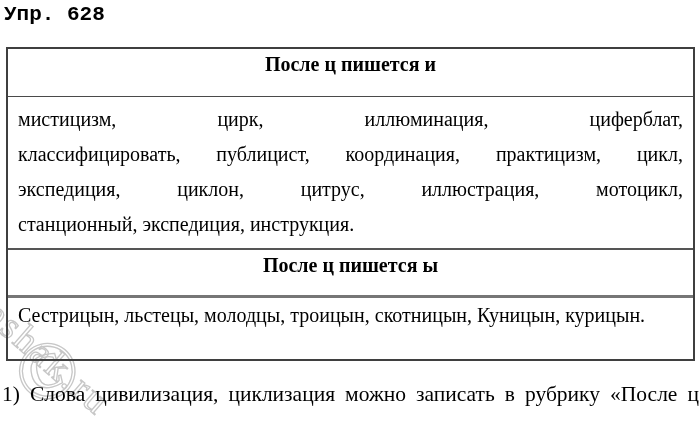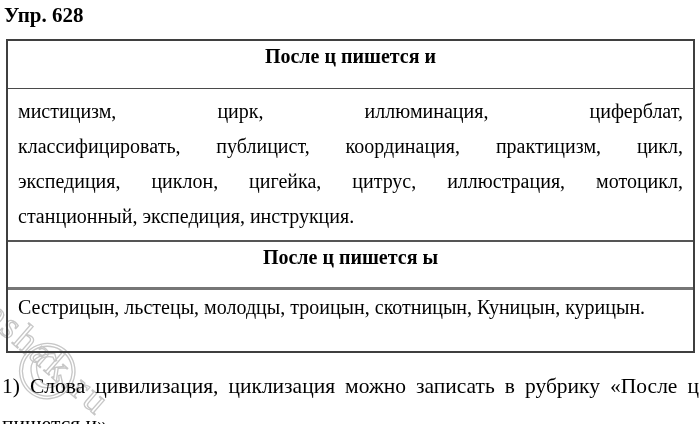--- a/index.html
+++ b/index.html
@@ -7,28 +7,28 @@
   body {
     font-family: "Liberation Serif", "DejaVu Serif", serif;
     color: #000;
     position: relative;
   }
 
   
   .topbar {
     display: flex; justify-content: space-between; align-items: flex-start;
     padding: 3px 4px 0 4px; height: 30px;
-    position: relative; z-index: 2;
+    position: relative; z-index: 2; font-family: Liberation Mono, monospace;
   }
   .exercise { font-weight: bold; font-size: 21px; }
   .copyright { font-size: 20px; }
 
   
   .rtable {
-    margin: 9px 5px 0 6px;
+    margin: 17px 5px 0 6px;
     border: 2px solid #3f3f3f;
     position: relative; z-index: 1;
     background: transparent;
   }
   .thead {
     height: 48px; padding-top: 4px;
     text-align: center; font-weight: bold; font-size: 20px;
     border-bottom: 1px solid #4a4a4a;
   }
   .thead2 { border-bottom: 3px solid #767676; }
@@ -76,21 +76,21 @@
 
   <div class="topbar">
     <span class="exercise">Упр. 628</span>
   </div>
 
   <div class="rtable">
     <div class="thead">После ц пишется и</div>
     <div class="tcell1">
         <div class="tline just"><span>мистицизм,</span><span>цирк,</span><span>иллюминация,</span><span>циферблат,</span></div>
         <div class="tline just"><span>классифицировать,</span><span>публицист,</span><span>координация,</span><span>практицизм,</span><span>цикл,</span></div>
-        <div class="tline just"><span>экспедиция,</span><span>циклон,</span><span>цигейка,</span><span>цитрус,</span><span>иллюстрация,</span><span>мотоцикл,</span></div>
+        <div class="tline just"><span>экспедиция,</span><span>циклон,</span><span>цитрус,</span><span>иллюстрация,</span><span>мотоцикл,</span></div>
         <div class="tline"><span>станционный, экспедиция, инструкция.</span></div>
       </div>
     <div class="thead thead2">После ц пишется ы</div>
     <div class="tcell2">
         <div class="tline"><span>Сестрицын, льстецы, молодцы, троицын, скотницын, Куницын, курицын.</span></div>
       </div>
   </div>
 
   <div class="answer">
       <div class="tline just"><span>1)</span><span>Слова</span><span>цивилизация,</span><span>циклизация</span><span>можно</span><span>записать</span><span>в</span><span>рубрику</span><span>«После</span><span>ц</span></div>

